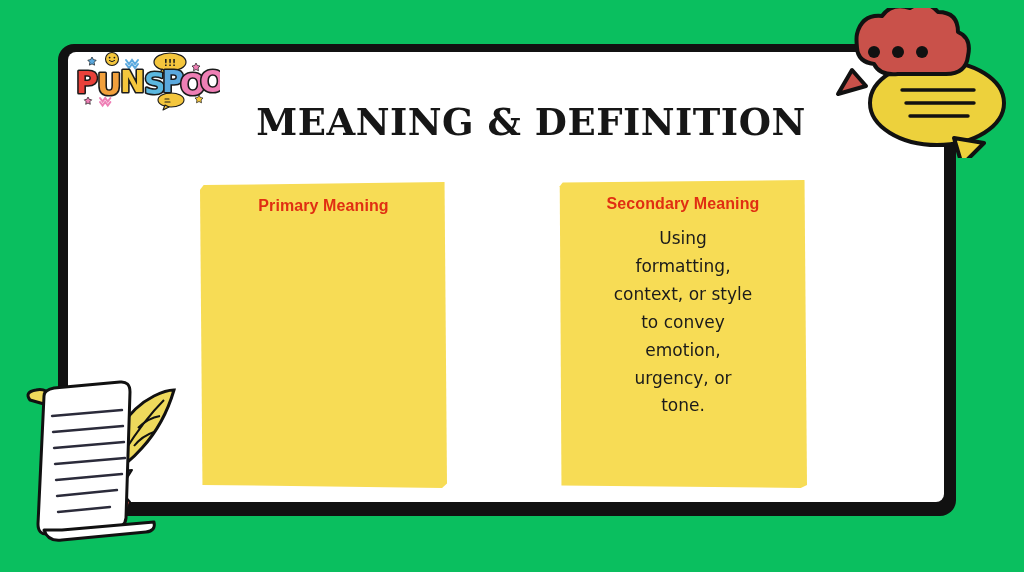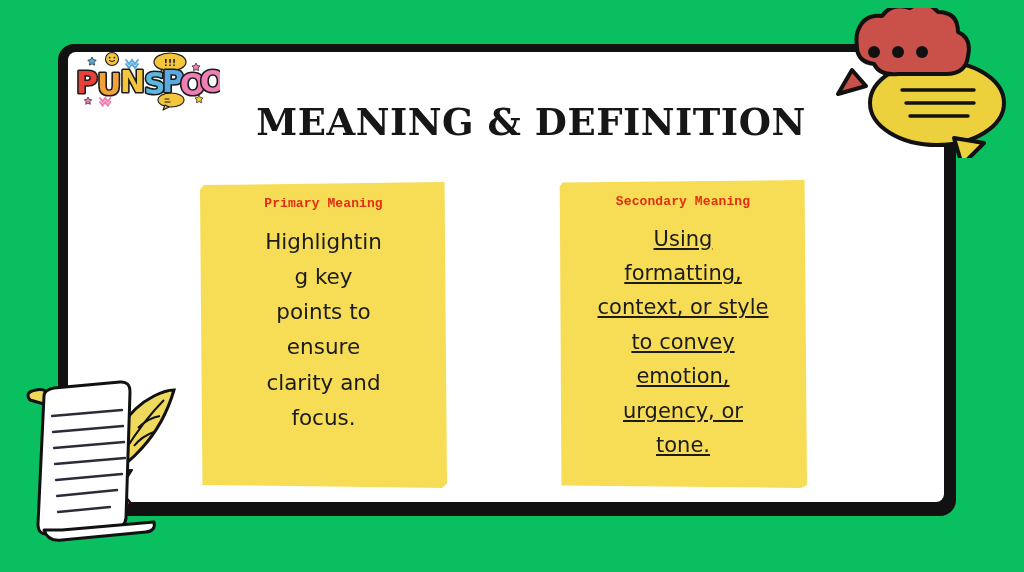--- a/index.html
+++ b/index.html
@@ -86,43 +86,42 @@
   }
   #card-secondary {
     left: 559px;
     top: 180px;
     width: 248px;
     height: 308px;
     clip-path: polygon(1.5% 0.8%, 99% 0%, 100% 99%, 97.5% 100%, 1% 99.2%, 0.3% 2%);
   }
   .note-heading {
     text-align: center;
-    font-family: Liberation Mono, monospace;
+    font-family: Liberation Sans, sans-serif;
     font-weight: 700;
-    font-size: 13px;
+    font-size: 16px;
     color: #E02E12;
     letter-spacing: 0.1px;
     margin: 0 0 12px 0;
     line-height: 1.2;
   }
   .note-body {
     text-align: center;
     font-family: "DejaVu Sans", sans-serif;
     font-weight: 400;
     font-size: 21.5px;
     line-height: 1.64;
     color: #1b1b1b;
     margin: 0;
     padding: 0 14px;
     white-space: pre-line;
   }
   #card-secondary .note-body {
-    font-size: 21px;
+    font-size: 17px;
     padding: 0 6px;
-    text-decoration: underline;
   }
 
   
   #speech-bubbles {
     position: absolute;
     left: 812px;
     top: 8px;
     width: 205px;
     height: 150px;
     z-index: 8;
@@ -183,26 +182,20 @@
         <text x="110" y="45" fill="#EE7FB5">O</text>
         <text x="130" y="42" fill="#EE7FB5">O</text>
       </g>
     </svg>
   </div>
 
   <div id="page-title">MEANING &amp; DEFINITION</div>
 
   <div class="note-card" id="card-primary">
     <p class="note-heading">Primary Meaning</p>
-    <p class="note-body">Highlightin
-g key
-points to
-ensure
-clarity and
-focus.</p>
   </div>
 
   <div class="note-card" id="card-secondary">
     <p class="note-heading">Secondary Meaning</p>
     <p class="note-body">Using
 formatting,
 context, or style
 to convey
 emotion,
 urgency, or

